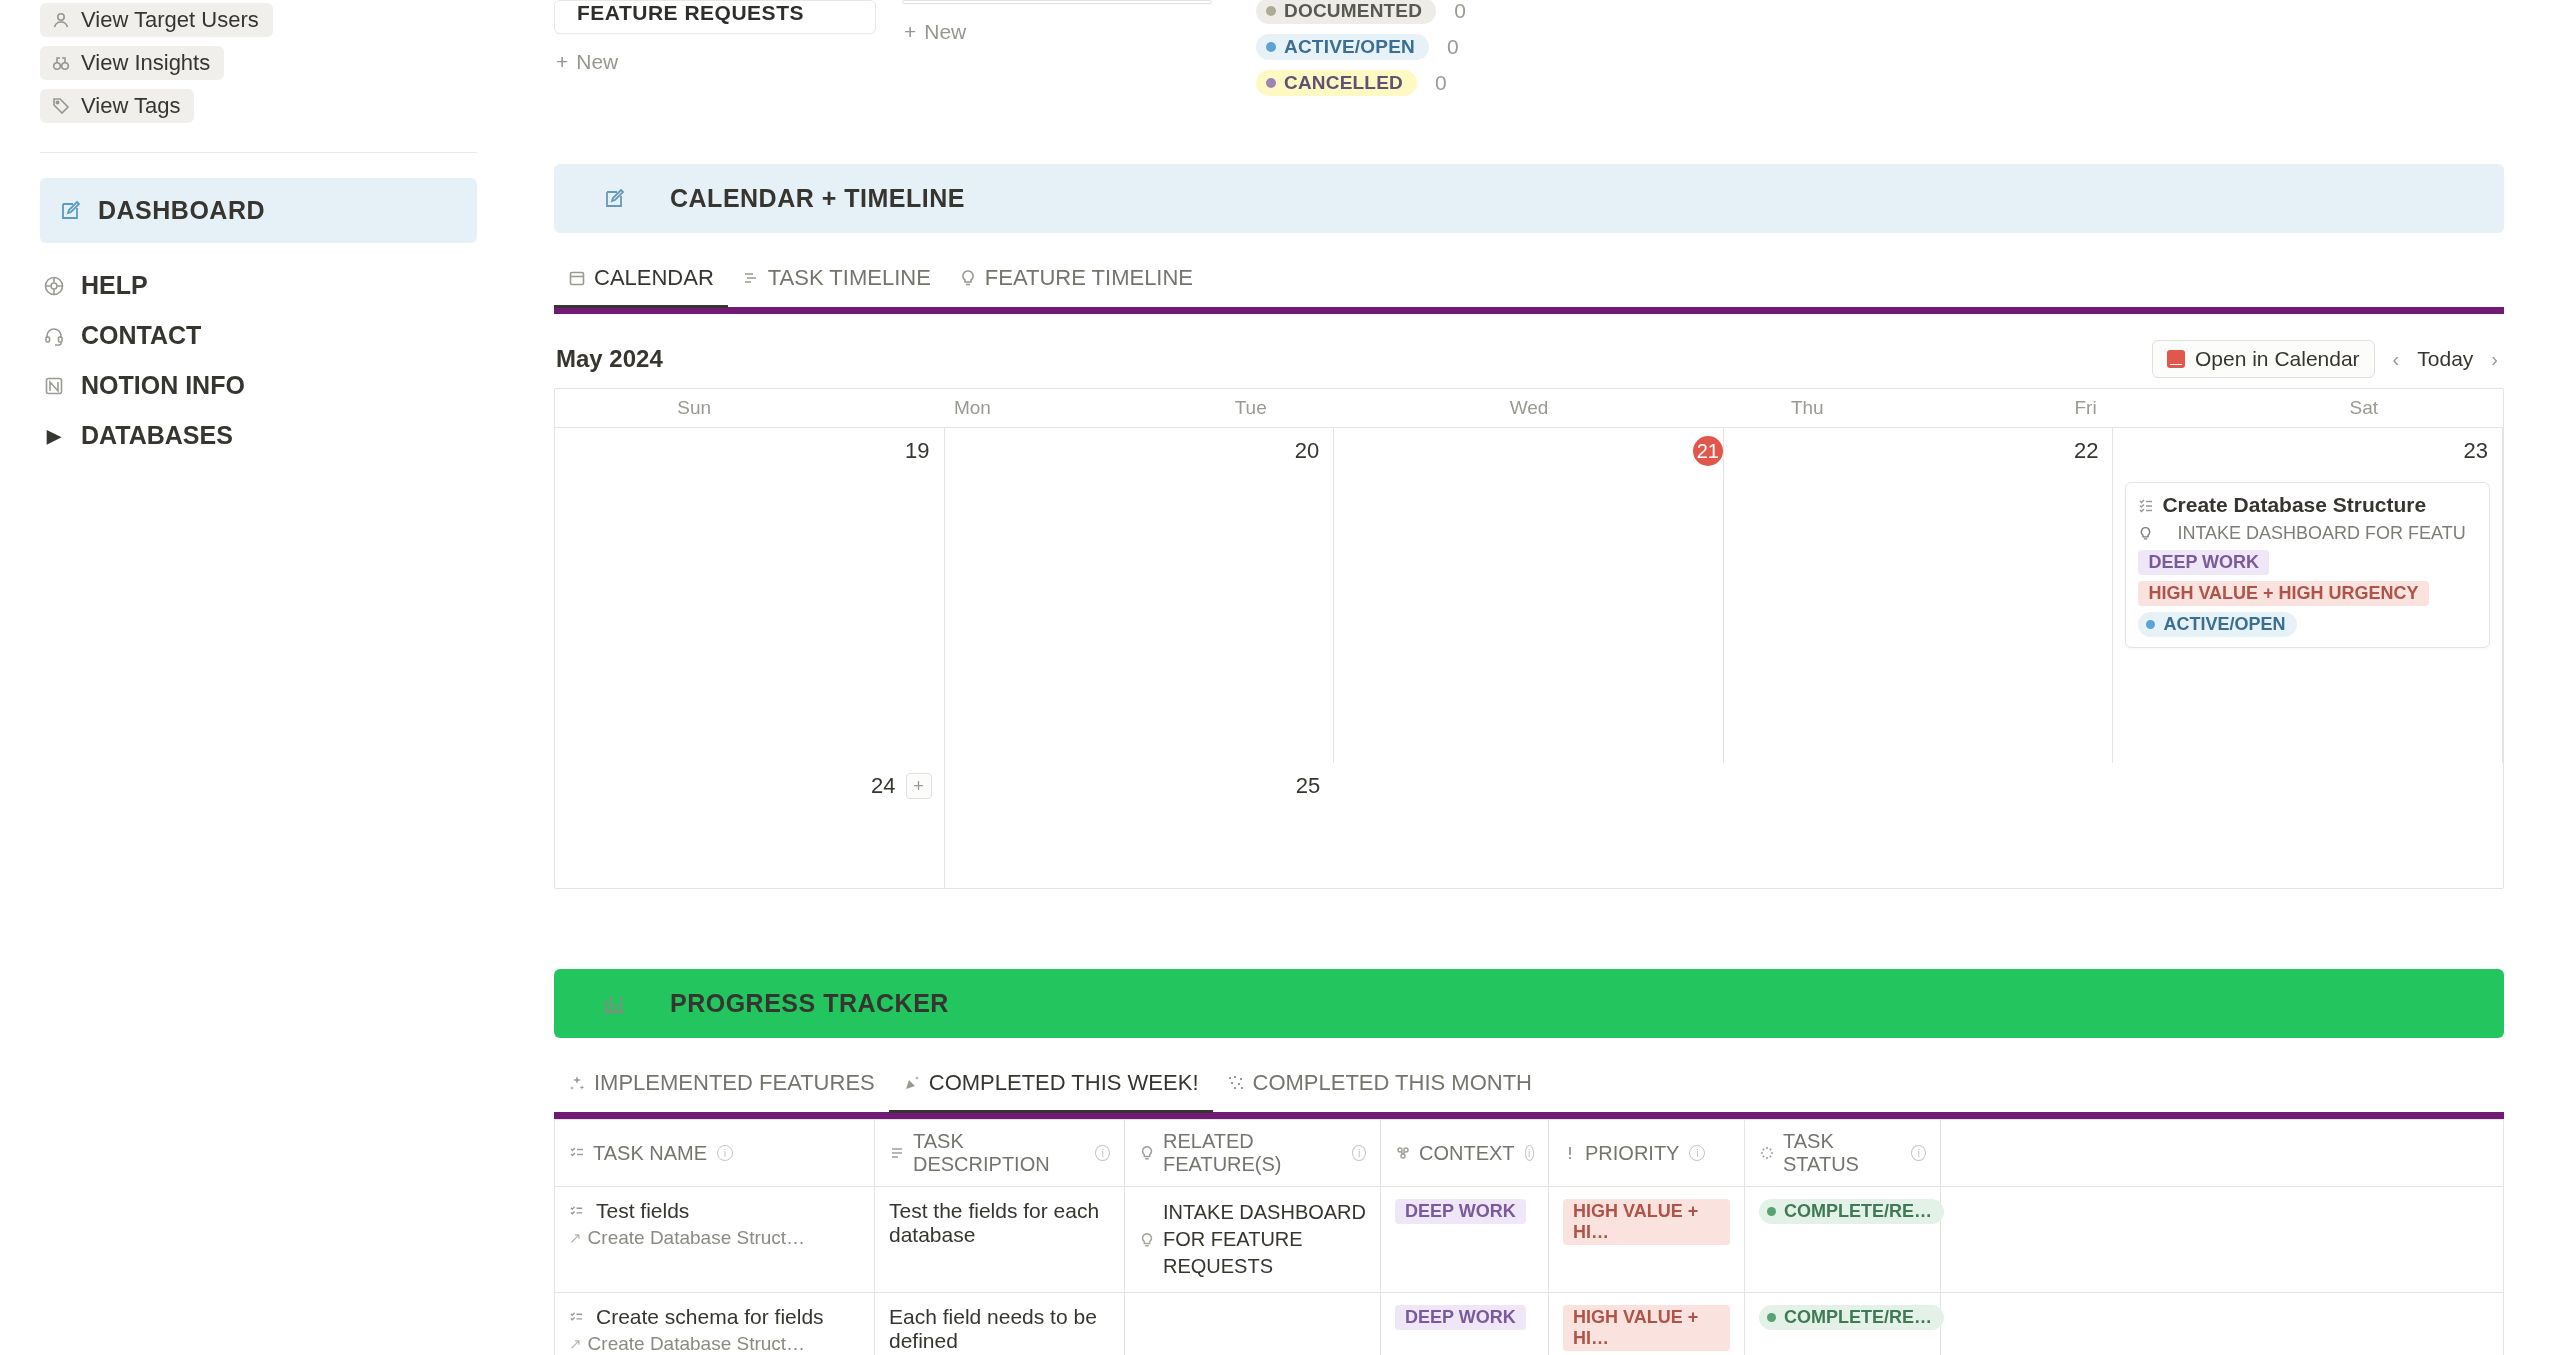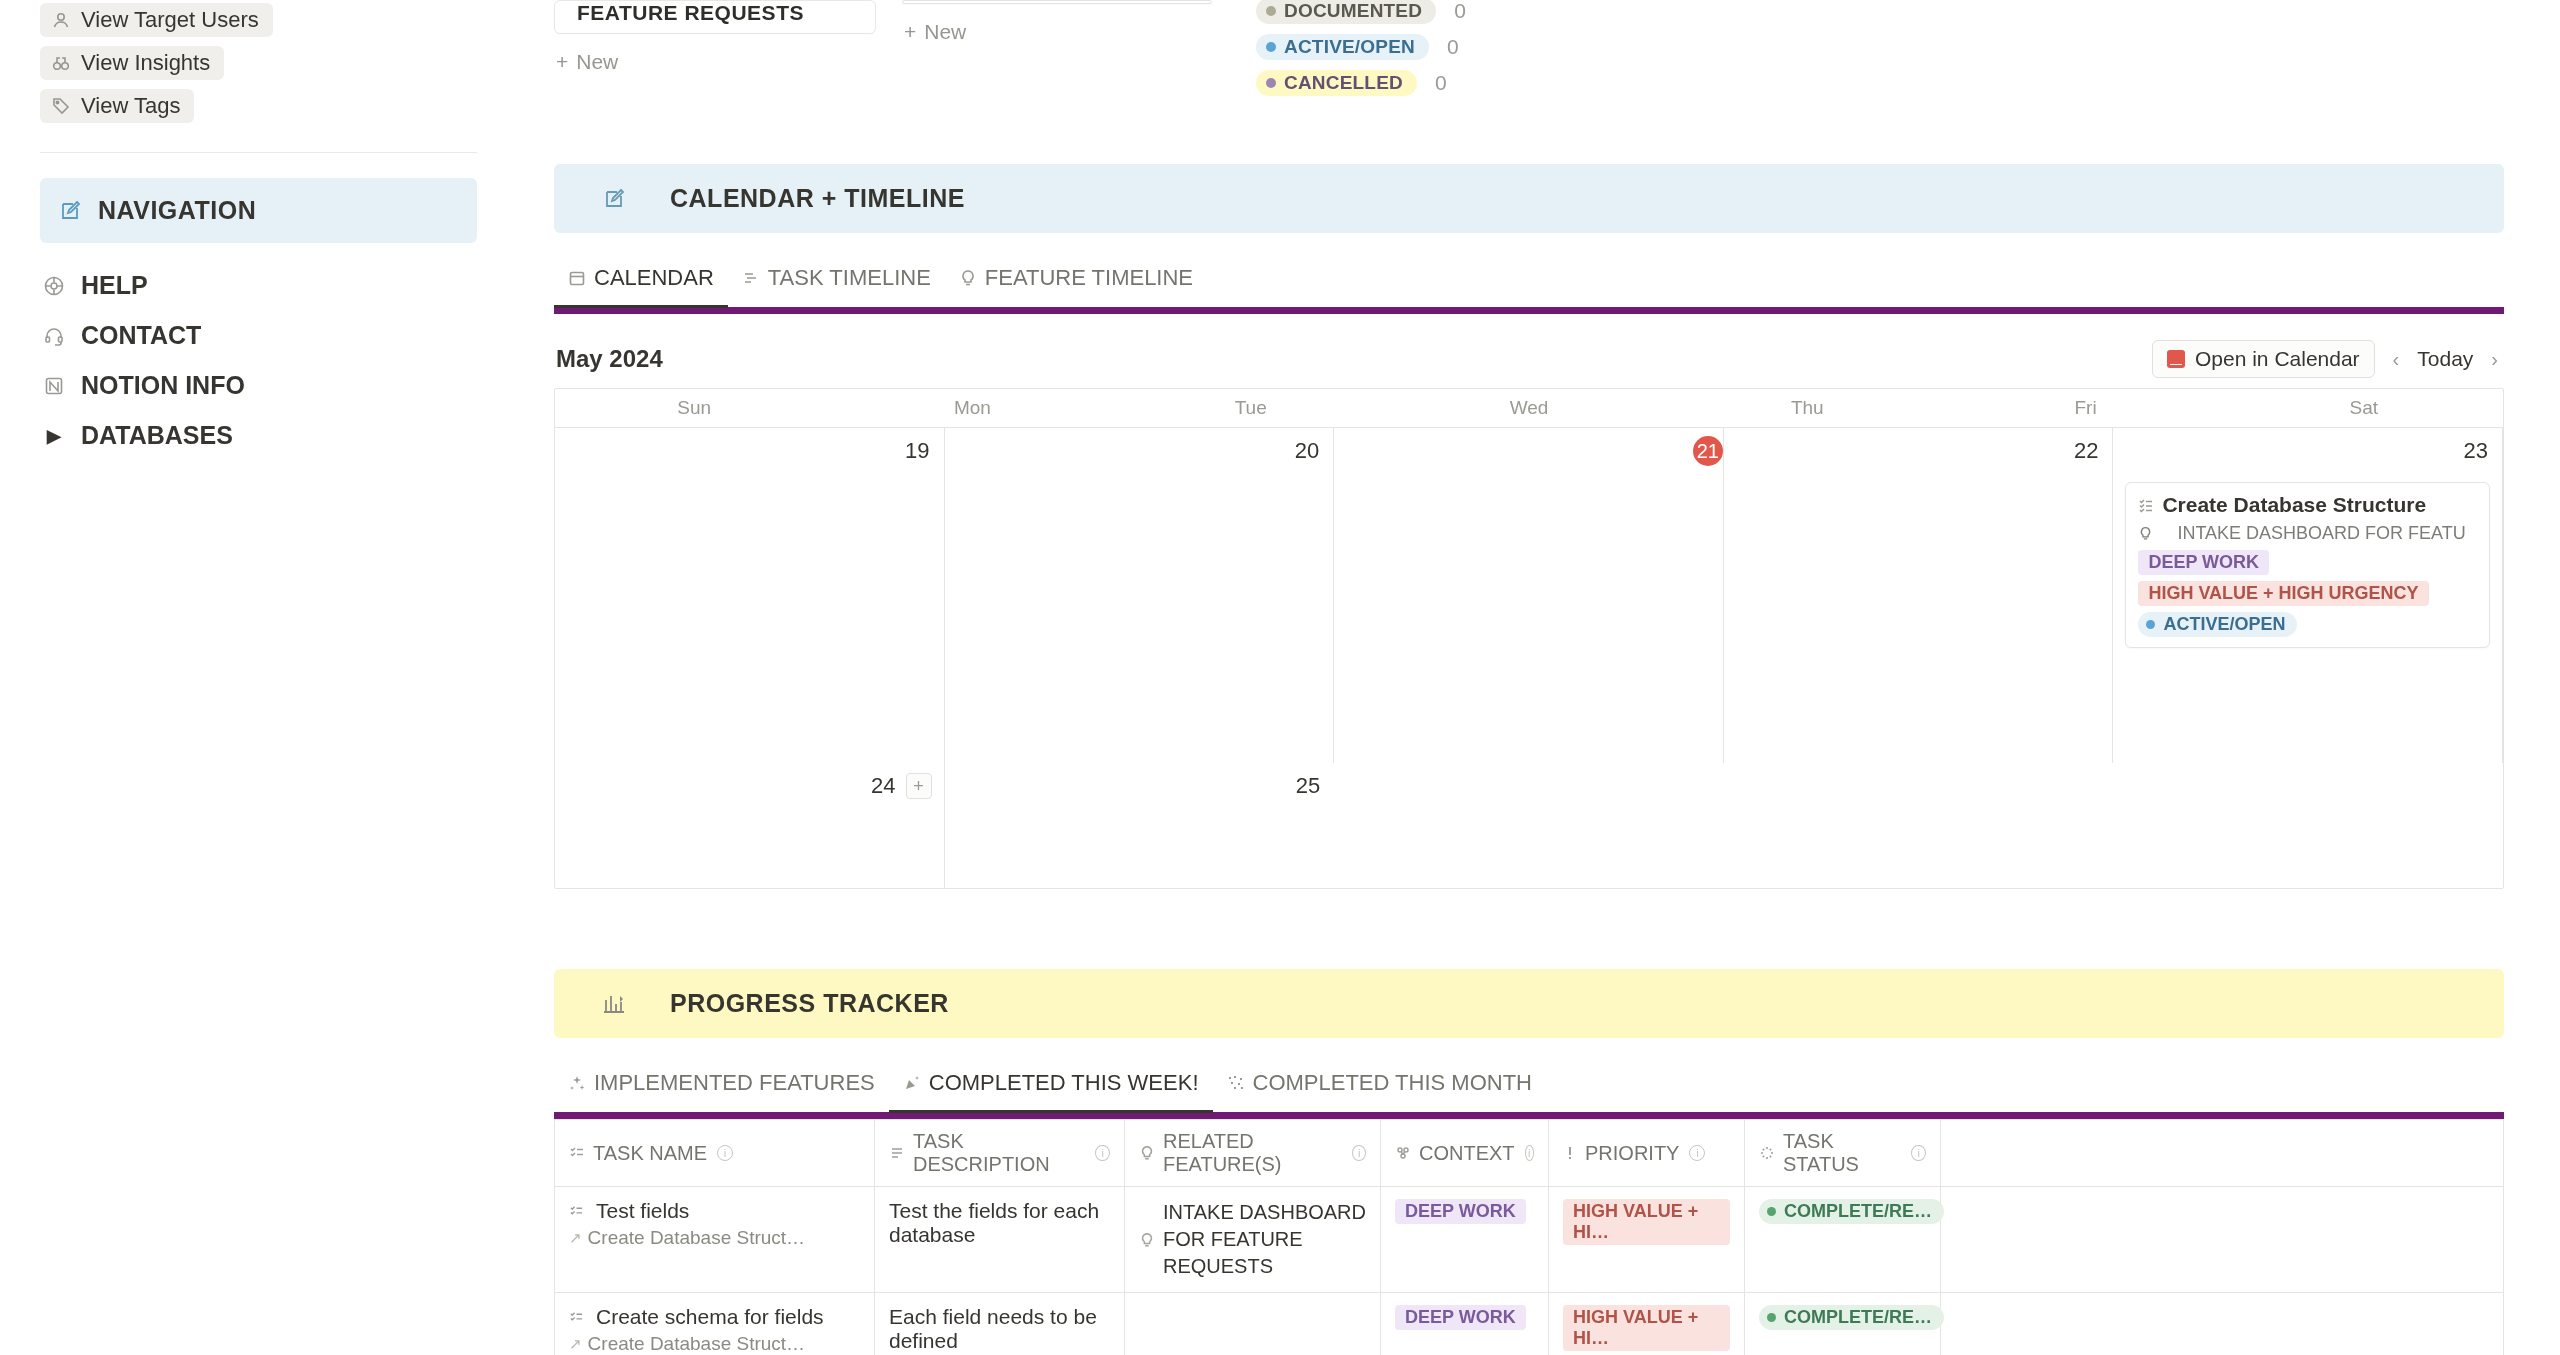--- a/index.html
+++ b/index.html
@@ -63,21 +63,21 @@
     .pill.active{background:#e7f1f8;color:#3a6e92;} .pill.active .dot{background:#5aa3d4;}
     .pill.cancel{background:#fef9c3;color:#635173;} .pill.cancel .dot{background:#9d84b1;}
     .cnt{color:#9b9b94;font-size:21px;}
     .colwrap{display:flex;flex-direction:column;gap:12px;}
 
     .section-sep{height:1px;background:#e9e9e6;margin:54px 0 0 0;}
 
     
     .sh{display:flex;align-items:center;gap:16px;border-radius:6px;padding:20px 20px;margin-top:14px;}
     .sh.cal{background:#e6f1f7;}
-    .sh.prog{background:#fef9c3;}
+    .sh.prog{background:#22c55e;}
     .sh .ic{color:#6799b9;}
     .sh.prog .ic{color:#898983;}
     .sh span{font-size:25px;font-weight:600;letter-spacing:.5px;margin-left:28px;}
 
     
     .tabs{display:flex;gap:0;border-bottom:7px solid #701a75;margin-top:22px;}
     .tab{display:flex;align-items:center;gap:8px;padding:10px 14px 14px;font-size:22px;color:#75756e;cursor:pointer;border-bottom:3px solid transparent;margin-bottom:-1px;font-weight:500;}
     .tab.active{color:#37352f;border-bottom-color:#37352f;}
     .tab .ic{color:#9a9a93;font-size:18px;}
 
@@ -167,21 +167,21 @@
   </div>
   <div class="side-sep"></div>
 
   <div class="nav-box">
     <span class="ic">
         <svg width="24" height="24" viewBox="0 0 24 24" fill="none" stroke="currentColor" stroke-width="1.8">
           <path d="M5 5h10M5 5v14h14V9"></path>
           <path d="M19 3l2 2-8 8-3 1 1-3z"></path>
         </svg>
       </span>
-    <span>NAVIGATION</span>
+    <span>DASHBOARD</span>
   </div>
 
   <div class="side-link">
     <span class="ic">
         <svg width="22" height="22" viewBox="0 0 22 22" fill="none" stroke="currentColor" stroke-width="1.6">
           <circle cx="11" cy="11" r="8.5"></circle>
           <circle cx="11" cy="11" r="3"></circle>
           <path d="M11 2.5v5M11 14.5v5M2.5 11h5M14.5 11h5"></path>
         </svg>
       </span>

